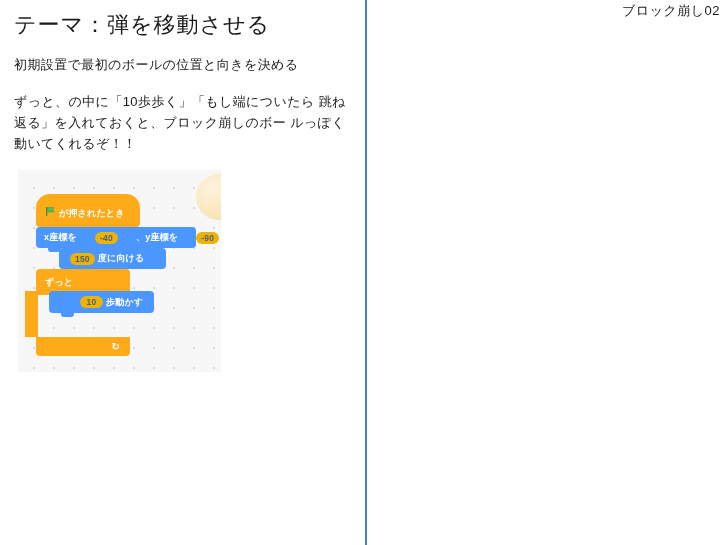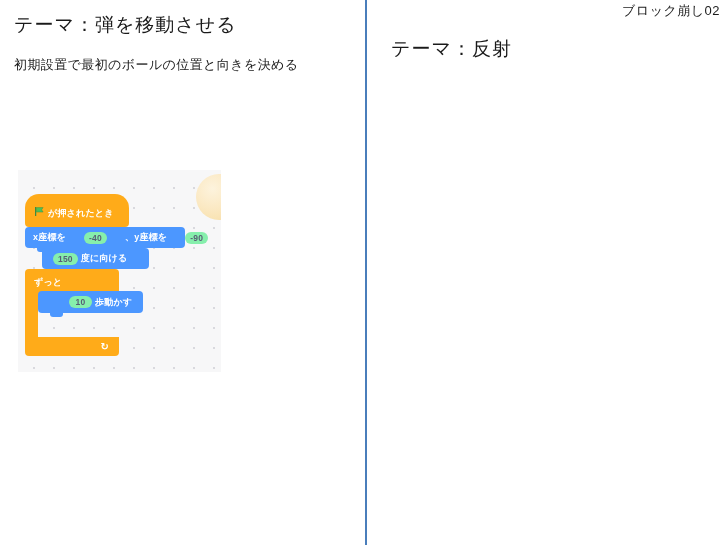--- a/index.html
+++ b/index.html
@@ -44,21 +44,21 @@
   .corner-title {
     position: absolute;
     right: 8px;
     top: 2px;
     font-size: 13px;
     line-height: 17px;
     letter-spacing: .5px;
     color: #1a1a1a;
   }
   .heading {
-    font-size: 19px;
+    font-size: 22px;
     line-height: 22px;
     margin: 0;
     color: #1a1a1a;
     font-weight: normal;
     letter-spacing: 1px;
   }
   .heading-left  { padding-top: 14px; }
   .heading-right { padding-top: 22px; padding-left: 14px; }
 
   .para {
@@ -91,40 +91,41 @@
   .blk {
     position: absolute;
     box-sizing: border-box;
     font-size: 9px;
     font-weight: bold;
     color: #ffffff;
     letter-spacing: .2px;
     display: flex;
     align-items: center;
     white-space: nowrap;
+    margin-left: 11px;
   }
   .c-event  { background: #ffab19; }
   .c-motion { background: #4c97ff; }
   .c-ctrl   { background: #ffab19; }
 
   .notch {
     position: absolute;
     width: 13px; height: 4px;
     border-radius: 0 0 3px 3px;
     left: 12px; bottom: -4px;
   }
   .n-motion { background: #4c97ff; }
   .n-event  { background: #ffab19; }
 
   .hat {
     border-radius: 14px 14px 4px 4px;
   }
 
   .oval {
-    background: #86efac;
+    background: #eab308;
     color: #575e75;
     border-radius: 8px;
     padding: 1px 5px;
     font-size: 8.5px;
     font-weight: bold;
     margin: 0 3px;
     display: inline-flex;
     align-items: center;
     justify-content: center;
     min-width: 13px;
@@ -149,20 +150,23 @@
 <body>
 
 <div class="page">
 
   <div class="col col-left">
 
     <h1 class="heading heading-left">テーマ：弾を移動させる</h1>
 
     <p class="para p-gap-1">初期設置で最初のボールの位置と向きを決める</p>
 
+    <p class="para p-gap-2">ずっと、の中に「10歩歩く」「もし端についたら
+跳ね返る」を入れておくと、ブロック崩しのボー
+ルっぽく動いてくれるぞ！！</p>
 
     <div class="canvas" style="position:absolute; left:18px; top:170px; width:203px; height:202px;">
 
       <div class="ball" style="left:178px; top:4px; width:46px; height:46px;"></div>
 
       <div class="blk c-event hat" style="left:7px; top:24px; width:104px; height:33px; padding:13px 0 0 10px; align-items:flex-start;">
         <span class="flag">
           <svg width="9" height="9" viewBox="0 0 10 10">
             <rect x="0" y="0" width="1.4" height="10" fill="#3d8c40"></rect>
             <path d="M1.6 0.6 L9 0.6 L7.4 3.1 L9 5.6 L1.6 5.6 Z" fill="#4cbf56" stroke="#3d8c40" stroke-width=".5"></path>
@@ -174,21 +178,21 @@
 
       <div class="blk c-motion" style="left:7px; top:57px; width:160px; height:21px; padding-left:8px; border-radius:4px;gap:15px;">
         <span>x座標を</span>
         <span class="oval">-40</span>
         <span>、y座標を</span>
         <span class="oval">-90</span>
         <span>にする</span>
         <span class="notch n-motion"></span>
       </div>
 
-      <div class="blk c-motion" style="left:24px; top:78px; width:107px; height:21px; padding-left:8px; border-radius:4px;">
+      <div class="blk c-motion" style="left:30px; top:78px; width:107px; height:21px; padding-left:8px; border-radius:4px;">
         <span class="oval">150</span>
         <span>度に向ける</span>
         <span class="notch n-motion"></span>
       </div>
 
       <div class="blk c-ctrl" style="left:7px; top:99px; width:94px; height:26px; padding-left:9px; border-radius:4px 4px 0 0;">
         <span>ずっと</span>
       </div>
       <div style="position:absolute; left:7px; top:121px; width:13px; height:46px; background:#ffab19;"></div>
       <div class="blk c-ctrl" style="left:7px; top:167px; width:94px; height:19px; border-radius:0 0 4px 4px;">
@@ -204,18 +208,17 @@
 
     </div>
   </div>
 
   <div class="divider"></div>
 
   <div class="col col-right">
 
     <div class="corner-title">ブロック崩し02</div>
 
-    <h1 class="heading heading-right">テーマ：反射</h1>
 
 
 
   </div>
 </div>
 
 </body></html>

